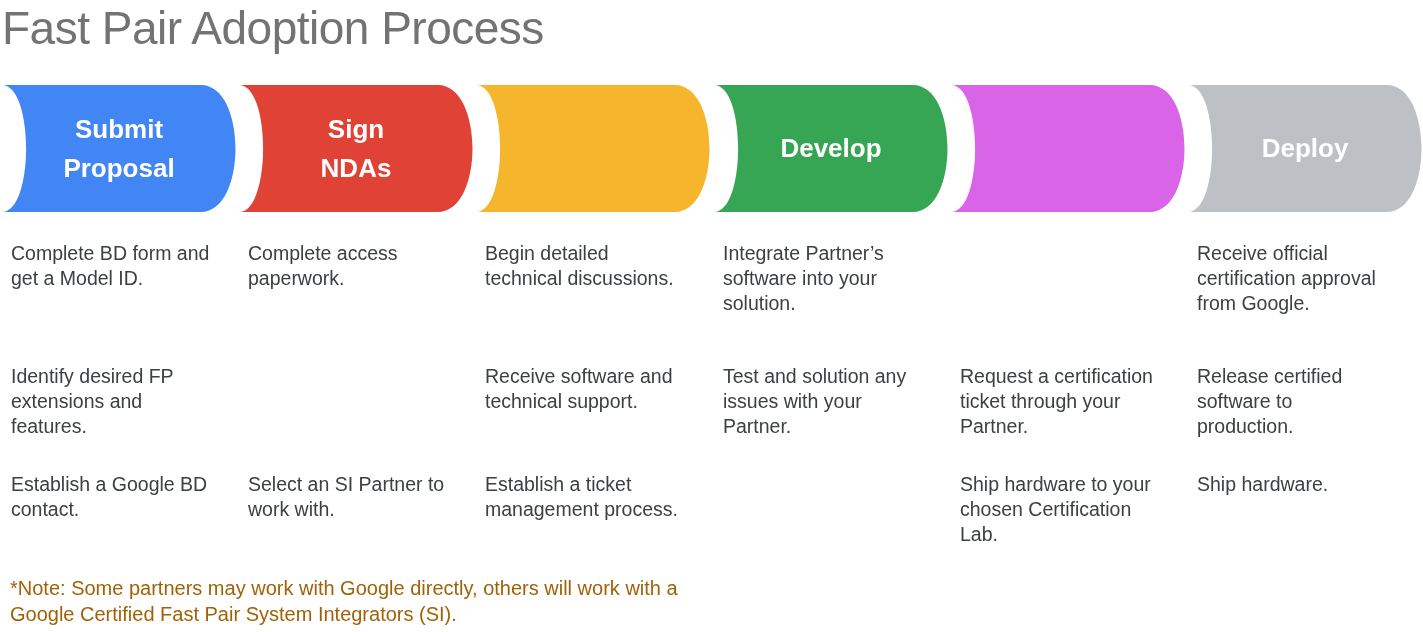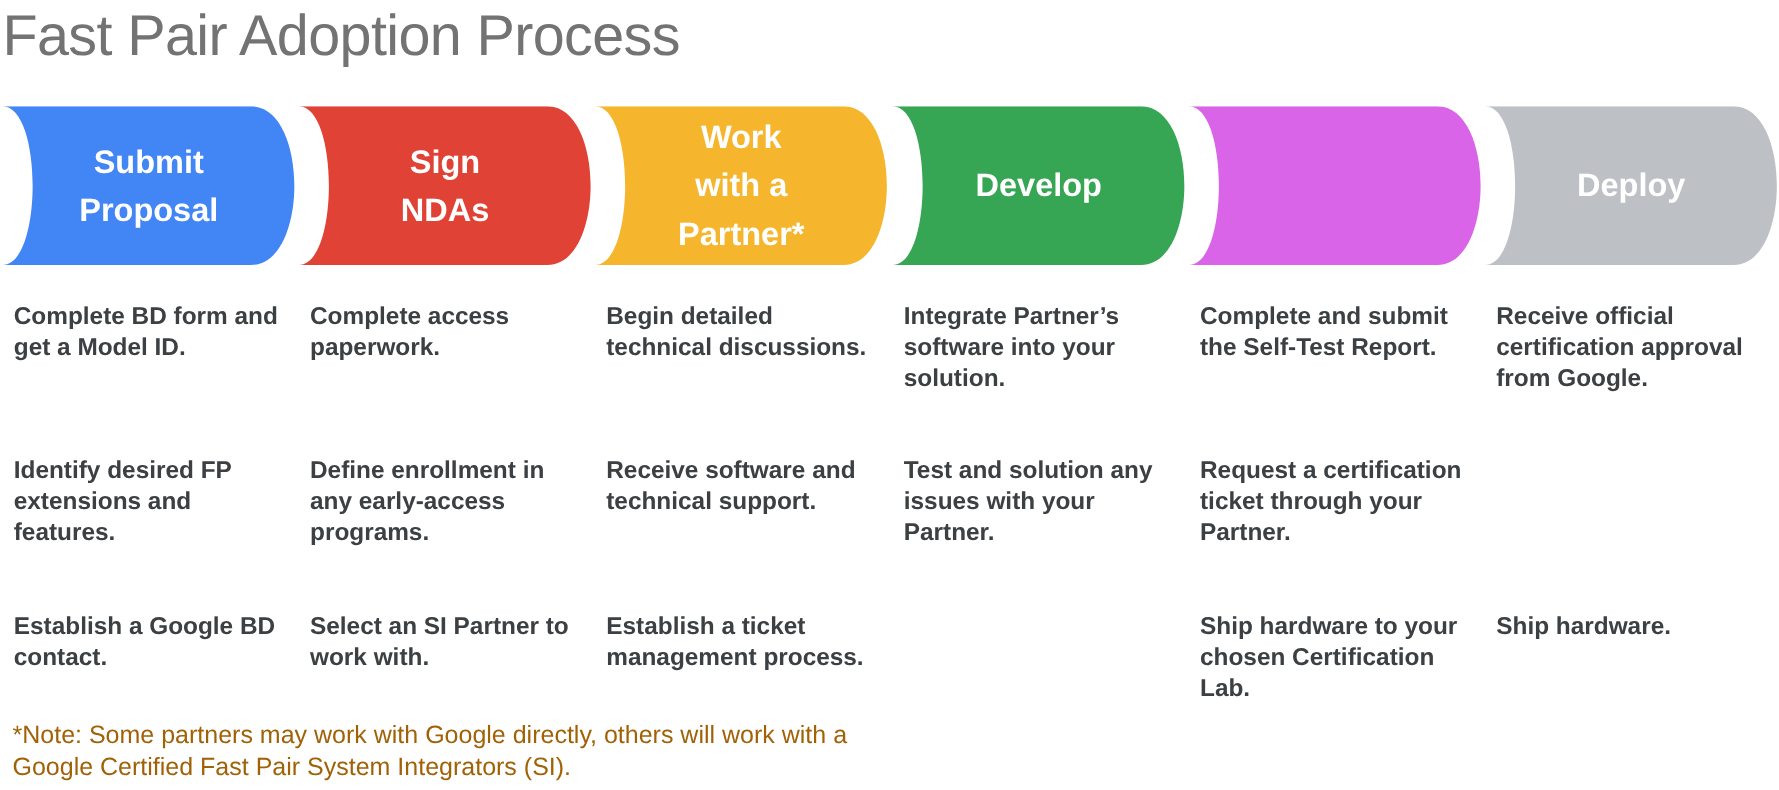--- a/index.html
+++ b/index.html
@@ -18,23 +18,22 @@
   .step-label {
     position:absolute; top:85px; left:0; width:238px; height:127px;
     display:flex; align-items:center; justify-content:center; text-align:center;
     color:#ffffff; font-weight:bold; font-size:26px; line-height:39px;
     white-space:pre-line;
   }
   .desc {
     position:absolute; left:11px; width:224px;
     font-size:19.5px; line-height:25px; color:#3C4043;
     white-space:pre-line;
-    font-weight:bold;
   }
-  .d0{top:241px}.d1{top:364px}.d2{top:489px}
+  .d0{top:241px}.d1{top:364px}.d2{top:472px}
   .note {
     position:absolute; left:10px; top:575px; width:720px;
     font-size:20px; line-height:26px; color:#a16207;
     white-space:pre-line;
   }
 </style>
 </head>
 <body>
 
 <div class="title">Fast Pair Adoption Process</div>
@@ -55,34 +54,28 @@
 </div>
 
 <div class="col c1">
   <svg class="shape" viewBox="0 0 237 127" preserveAspectRatio="none">
     <path d="M2 0 L200 0 C246 0 246 127 200 127 L2 127 C34 127 34 0 2 0 Z" fill="#E04335"></path>
   </svg>
   <div class="step-label">Sign
 NDAs</div>
   <div class="desc d0">Complete access
 paperwork.</div>
-  <div class="desc d1">Define enrollment in
-any early-access
-programs.</div>
   <div class="desc d2">Select an SI Partner to
 work with.</div>
 </div>
 
 <div class="col c2">
   <svg class="shape" viewBox="0 0 237 127" preserveAspectRatio="none">
     <path d="M2 0 L200 0 C246 0 246 127 200 127 L2 127 C34 127 34 0 2 0 Z" fill="#F5B62E"></path>
   </svg>
-  <div class="step-label">Work
-with a
-Partner*</div>
   <div class="desc d0">Begin detailed
 technical discussions.</div>
   <div class="desc d1">Receive software and
 technical support.</div>
   <div class="desc d2">Establish a ticket
 management process.</div>
 </div>
 
 <div class="col c3">
   <svg class="shape" viewBox="0 0 237 127" preserveAspectRatio="none">
@@ -94,35 +87,36 @@
 solution.</div>
   <div class="desc d1">Test and solution any
 issues with your
 Partner.</div>
 </div>
 
 <div class="col c4">
   <svg class="shape" viewBox="0 0 237 127" preserveAspectRatio="none">
     <path d="M2 0 L200 0 C246 0 246 127 200 127 L2 127 C34 127 34 0 2 0 Z" fill="#D964E8"></path>
   </svg>
-  <div class="desc d0">Complete and submit
-the Self-Test Report.</div>
   <div class="desc d1">Request a certification
 ticket through your
 Partner.</div>
   <div class="desc d2">Ship hardware to your
 chosen Certification
 Lab.</div>
 </div>
 
 <div class="col c5">
   <svg class="shape" viewBox="0 0 237 127" preserveAspectRatio="none">
     <path d="M2 0 L200 0 C246 0 246 127 200 127 L2 127 C34 127 34 0 2 0 Z" fill="#BDC1C6"></path>
   </svg>
   <div class="step-label">Deploy</div>
   <div class="desc d0">Receive official
 certification approval
 from Google.</div>
+  <div class="desc d1">Release certified
+software to
+production.</div>
   <div class="desc d2">Ship hardware.</div>
 </div>
 
 <div class="note">*Note: Some partners may work with Google directly, others will work with a
 Google Certified Fast Pair System Integrators (SI).</div>
 
 </body></html>

